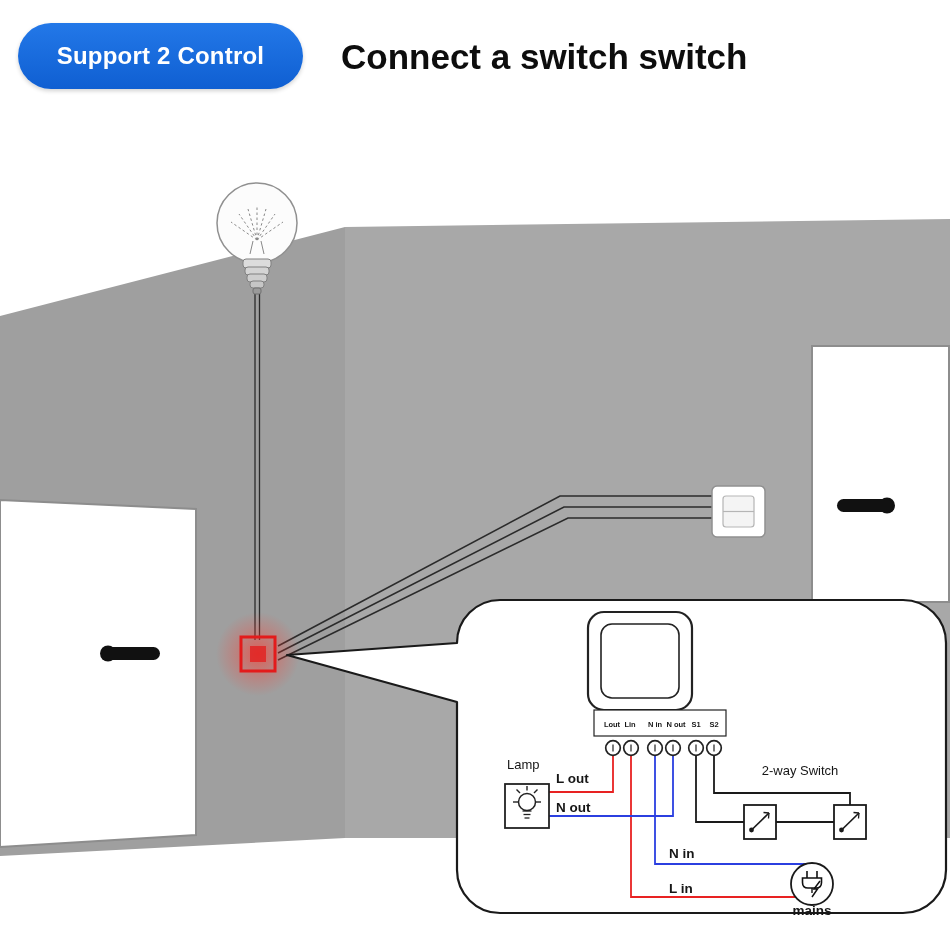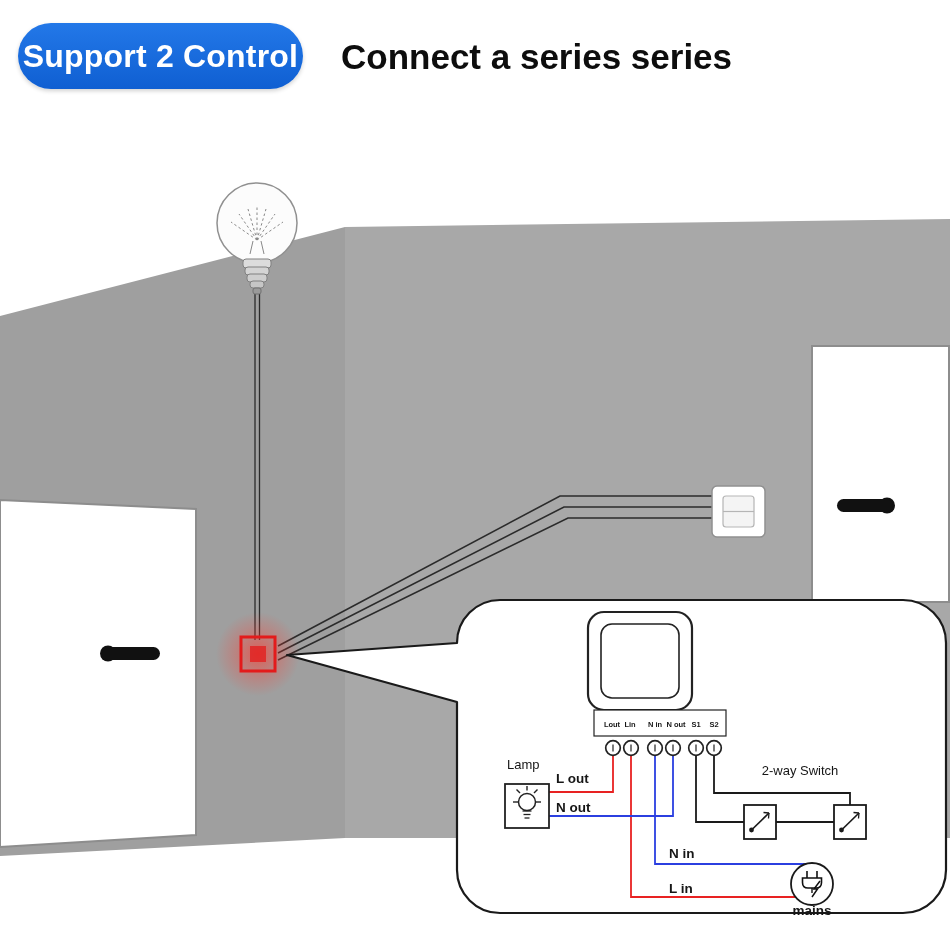--- a/index.html
+++ b/index.html
@@ -16,21 +16,21 @@
     left: 18px;
     top: 23px;
     width: 285px;
     height: 66px;
     border-radius: 34px;
     background: linear-gradient(180deg, #2378e8, #0f5fd2);
     display: flex;
     align-items: center;
     justify-content: center;
     color: #ffffff;
-    font-size: 32px;
+    font-size: 24px;
     font-weight: bold;
     letter-spacing: 0.2px;
     box-shadow: 0 2px 4px rgba(0,0,0,0.18);
   }
   .heading {
     position: absolute;
     left: 341px;
     top: 34px;
     font-size: 35px;
     font-weight: bold;
@@ -219,16 +219,16 @@
       <text class="lbl" x="669" y="858">N in</text>
       <text class="lbl" x="669" y="893">L in</text>
       <text class="lbl" text-anchor="middle" x="812" y="915">mains</text>
     </g>
   </svg>
 
   <div class="badge">
     <span>Support 2 Control</span>
   </div>
   <div class="heading">
-    <div>Connect a series series</div>
+    <div>Connect a switch switch</div>
   </div>
 
 </div>
 
 </body></html>

